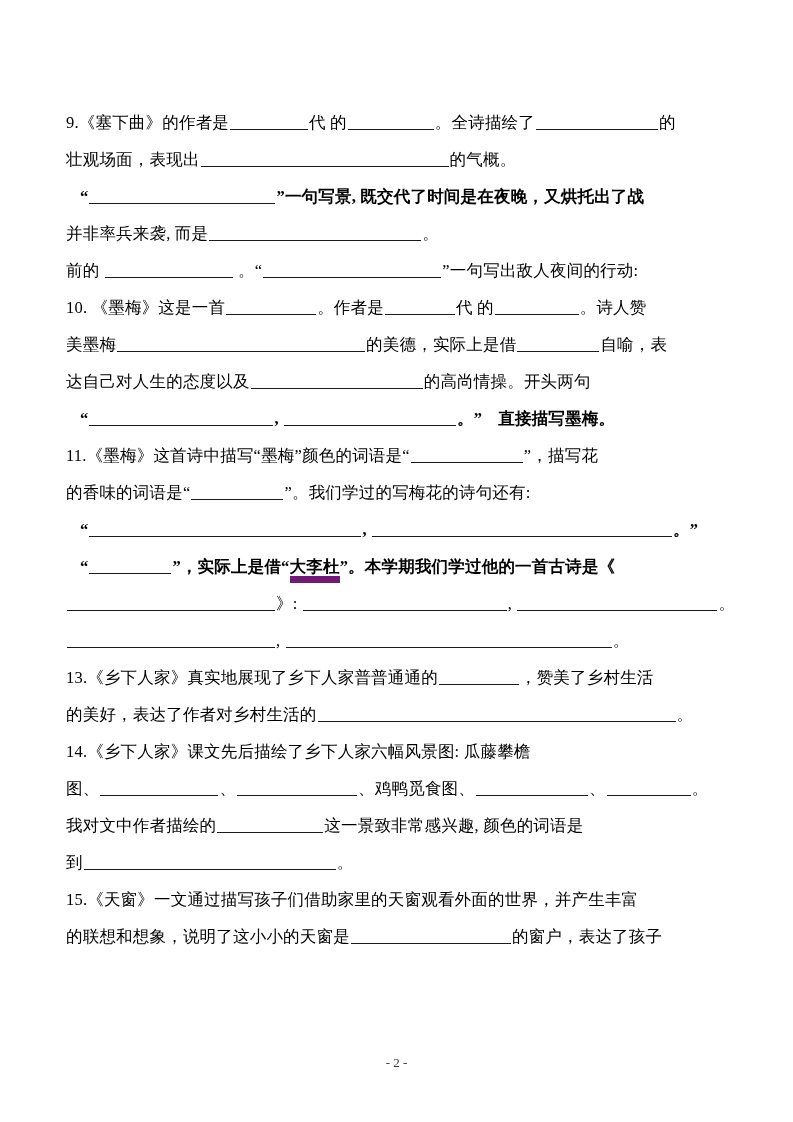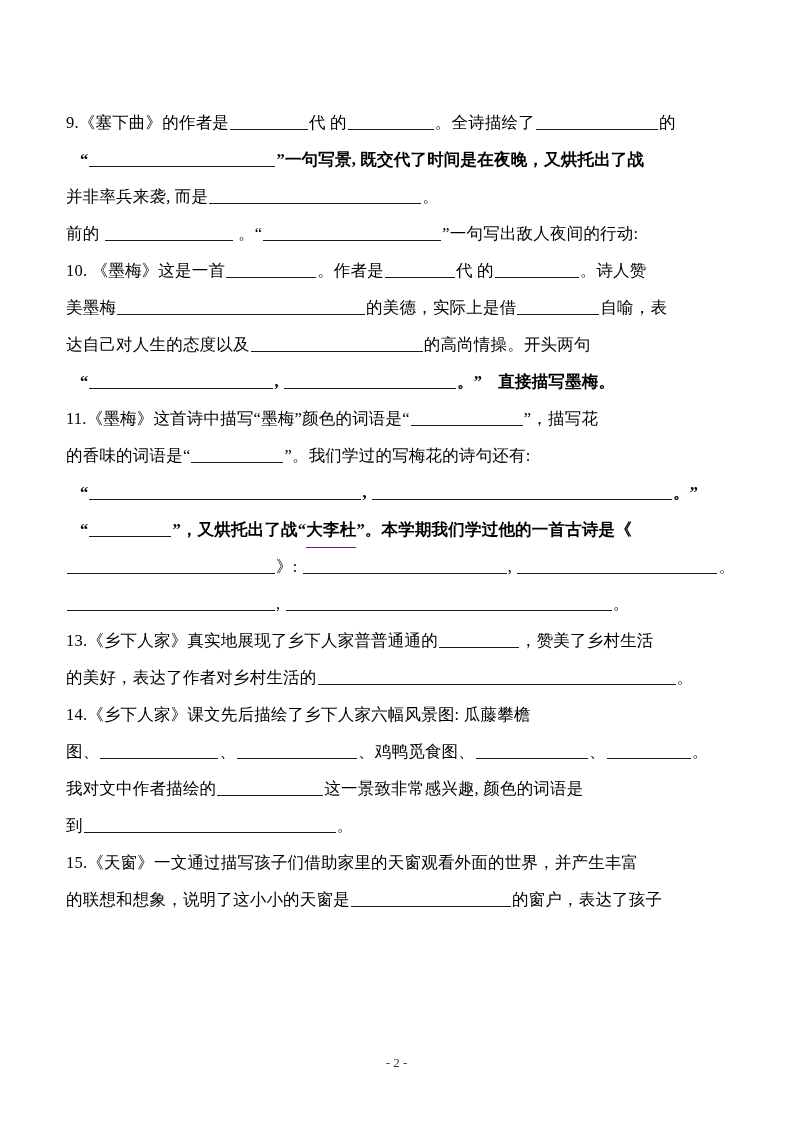--- a/index.html
+++ b/index.html
@@ -39,22 +39,22 @@
   }
   
   .blk {
     display: inline-block;
     border-bottom: 1px solid #1a1a1a;
     height: 14px;
     vertical-align: -2px;
     margin: 0 1px;
   }
   .uline {
-    border-bottom: 1px solid #701a75;
-    padding-bottom: 8px;
+    border-bottom: 7px solid #701a75;
+    padding-bottom: 0px;
   }
   .sp-lg {
     display: inline-block;
     width: 16px;
   }
   .footer {
     position: absolute;
     left: 0;
     top: 1043px;
     width: 793px;
@@ -65,37 +65,38 @@
   }
 </style>
 </head>
 <body>
 
 <div class="page">
 
   <div class="content">
       <div class="q">
         <div class="line"><span>9.《塞下曲》的作者是</span><span class="blk" style="width: 78px;"></span><span>代 的</span><span class="blk" style="width: 86px;"></span><span>。全诗描绘了</span><span class="blk" style="width: 122px;"></span><span>的</span></div>
+        <div class="line"><span>壮观场面，表现出</span><span class="blk" style="width: 248px;"></span><span>的气概。</span></div>
         <div class="line indent"><span>“</span><span class="blk" style="width: 186px;"></span><span>”一句写景, 既交代了时间是在夜晚，又烘托出了战</span></div>
         <div class="line"><span>并非率兵来袭, 而是</span><span class="blk" style="width: 212px;"></span><span>。</span></div>
         <div class="line"><span>前的 </span><span class="blk" style="width: 128px;"></span><span> 。“</span><span class="blk" style="width: 178px;"></span><span>”一句写出敌人夜间的行动:</span></div>
       </div>
       <div class="q">
         <div class="line"><span>10. 《墨梅》这是一首</span><span class="blk" style="width: 90px;"></span><span>。作者是</span><span class="blk" style="width: 70px;"></span><span>代 的</span><span class="blk" style="width: 84px;"></span><span>。诗人赞</span></div>
         <div class="line"><span>美墨梅</span><span class="blk" style="width: 248px;"></span><span>的美德，实际上是借</span><span class="blk" style="width: 82px;"></span><span>自喻，表</span></div>
         <div class="line"><span>达自己对人生的态度以及</span><span class="blk" style="width: 172px;"></span><span>的高尚情操。开头两句</span></div>
         <div class="line indent"><span>“</span><span class="blk" style="width: 184px;"></span><span>, </span><span class="blk" style="width: 172px;"></span><span>。”</span><span class="sp-lg"></span><span>直接描写墨梅。</span></div>
       </div>
       <div class="q">
         <div class="line"><span>11.《墨梅》这首诗中描写“墨梅”颜色的词语是“</span><span class="blk" style="width: 112px;"></span><span>”，描写花</span></div>
         <div class="line"><span>的香味的词语是“</span><span class="blk" style="width: 92px;"></span><span>”。我们学过的写梅花的诗句还有:</span></div>
         <div class="line indent"><span>“</span><span class="blk" style="width: 272px;"></span><span>, </span><span class="blk" style="width: 300px;"></span><span>。”</span></div>
       </div>
       <div class="q">
-        <div class="line indent"><span>“</span><span class="blk" style="width: 82px;"></span><span>”，又烘托出了战“</span><span class="uline">大李杜</span><span>”。本学期我们学过他的一首古诗是《</span></div>
+        <div class="line indent"><span>“</span><span class="blk" style="width: 82px;"></span><span>”，实际上是借“</span><span class="uline">大李杜</span><span>”。本学期我们学过他的一首古诗是《</span></div>
         <div class="line"><span class="blk" style="width: 208px;"></span><span>》: </span><span class="blk" style="width: 204px;"></span><span>, </span><span class="blk" style="width: 200px;"></span><span>。</span></div>
         <div class="line"><span class="blk" style="width: 208px;"></span><span>, </span><span class="blk" style="width: 326px;"></span><span>。</span></div>
       </div>
       <div class="q">
         <div class="line"><span>13.《乡下人家》真实地展现了乡下人家普普通通的</span><span class="blk" style="width: 80px;"></span><span>，赞美了乡村生活</span></div>
         <div class="line"><span>的美好，表达了作者对乡村生活的</span><span class="blk" style="width: 358px;"></span><span>。</span></div>
       </div>
       <div class="q">
         <div class="line"><span>14.《乡下人家》课文先后描绘了乡下人家六幅风景图: 瓜藤攀檐</span></div>
         <div class="line"><span>图、</span><span class="blk" style="width: 118px;"></span><span>、</span><span class="blk" style="width: 120px;"></span><span>、鸡鸭觅食图、</span><span class="blk" style="width: 112px;"></span><span>、</span><span class="blk" style="width: 84px;"></span><span>。</span></div>

